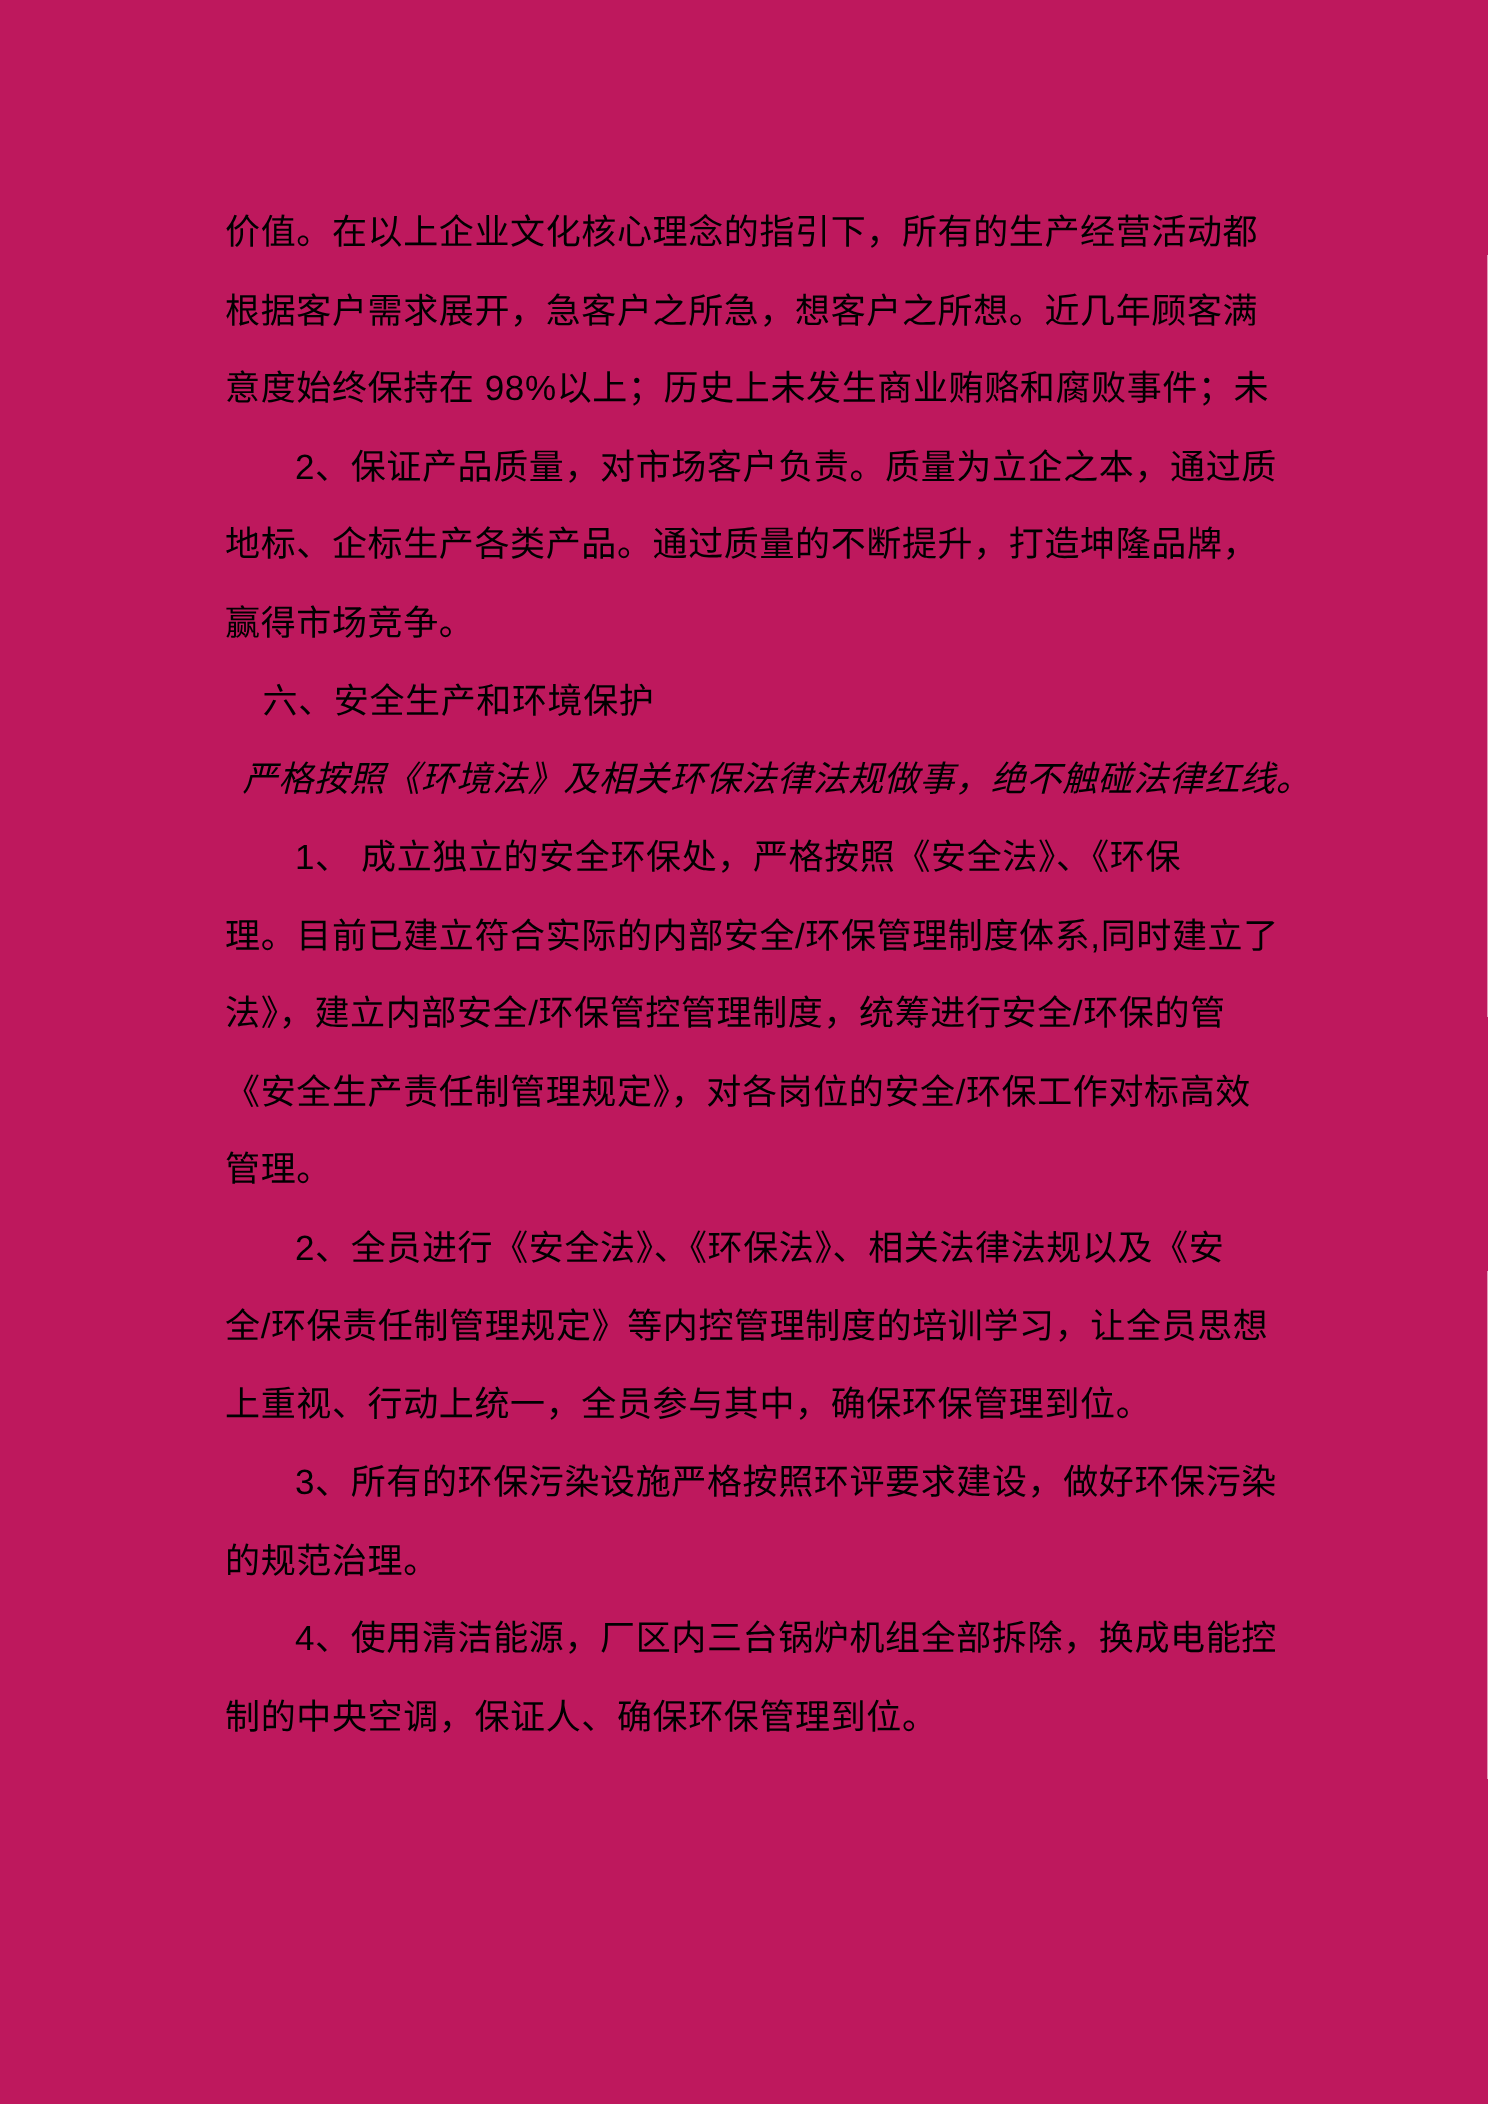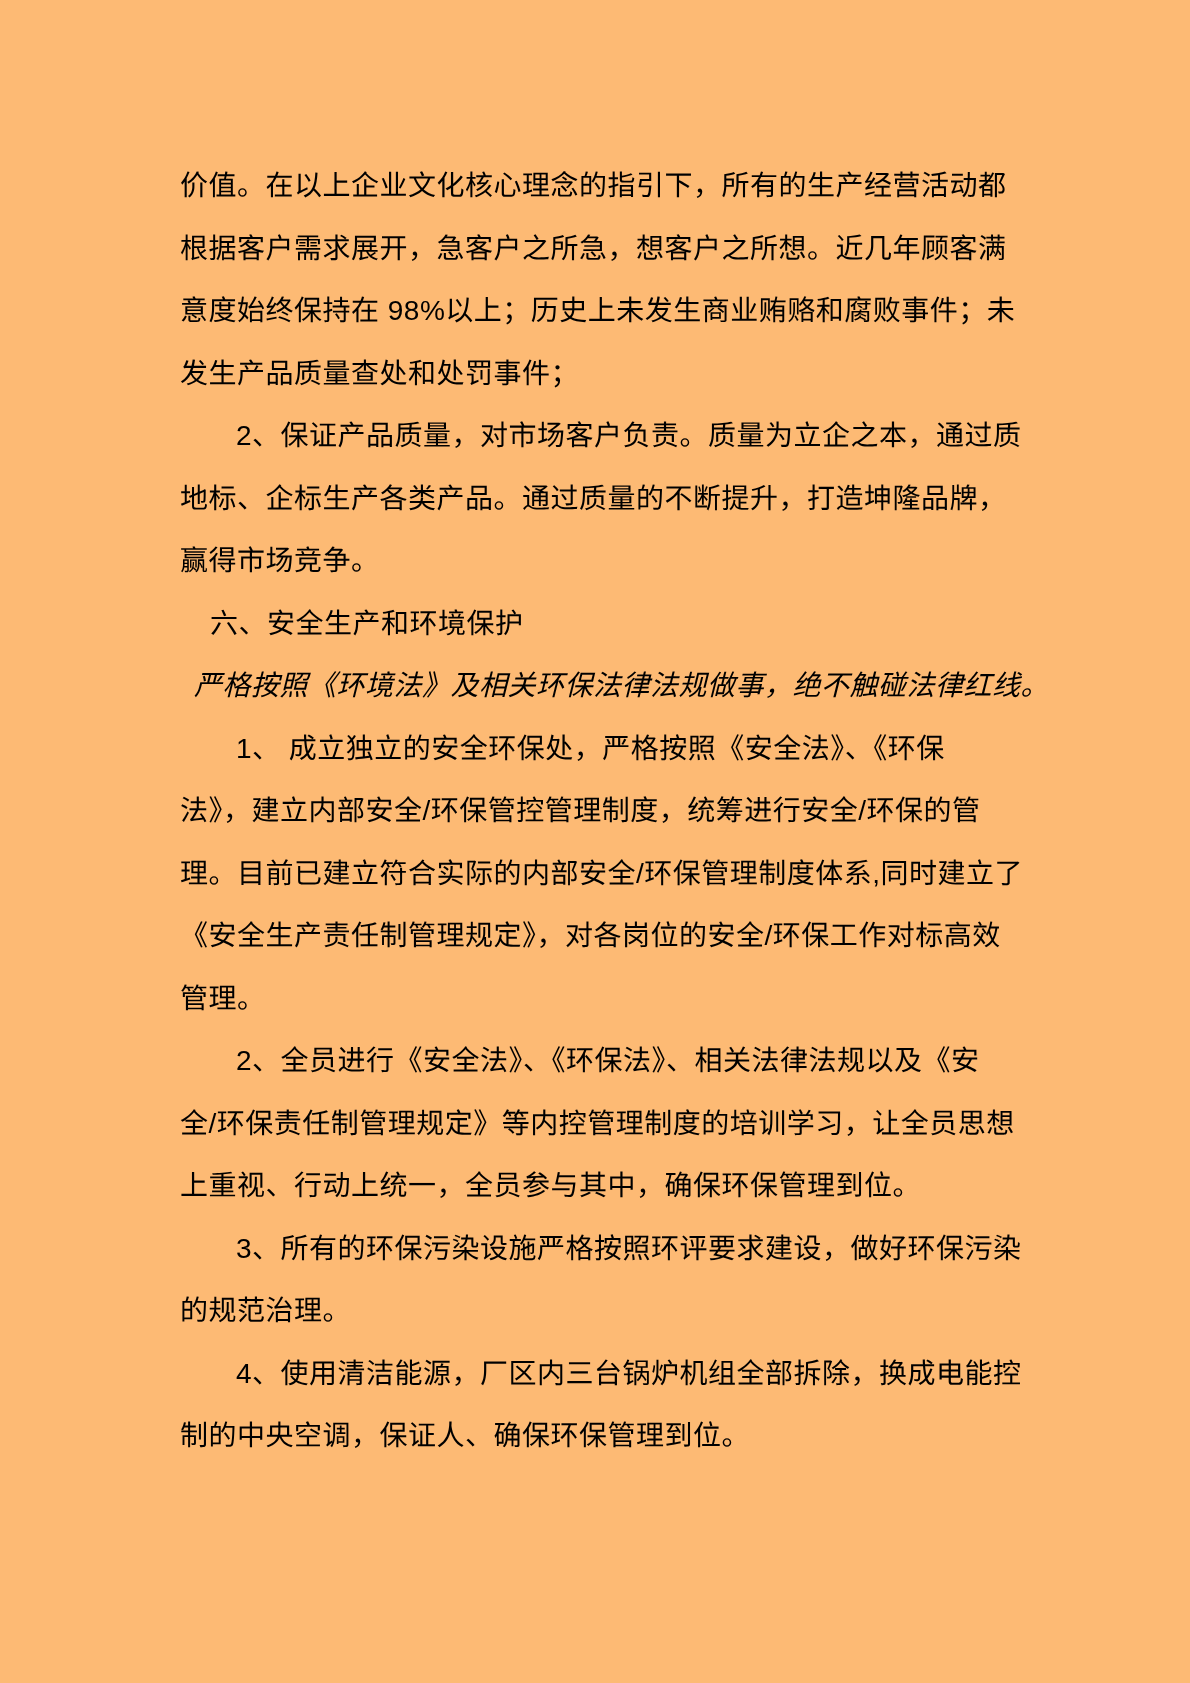--- a/index.html
+++ b/index.html
@@ -33,46 +33,45 @@
   }
   
   .indent2 { text-indent: 56px; }
   
   .indent1 { text-indent: 14px; font-style: italic; }
   h2.line { font-weight: 400; margin-left: 30px; }
 </style>
 </head>
 <body>
 
-<div class="page" style="background: #fdba74; color: rgb(0, 0, 0);">
+<div class="page" style="background: #be185d; color: rgb(0, 0, 0);">
   <div class="doc-text">
 
     <section>
       <div class="line">价值。在以上企业文化核心理念的指引下，所有的生产经营活动都</div>
       <div class="line">根据客户需求展开，急客户之所急，想客户之所想。近几年顾客满</div>
       <div class="line">意度始终保持在 98%以上；历史上未发生商业贿赂和腐败事件；未</div>
-      <div class="line">发生产品质量查处和处罚事件；</div>
     </section>
 
     <section>
       <div class="line indent2">2、保证产品质量，对市场客户负责。质量为立企之本，通过质</div>
       <div class="line">地标、企标生产各类产品。通过质量的不断提升，打造坤隆品牌，</div>
       <div class="line">赢得市场竞争。</div>
     </section>
 
     <h2 class="line">六、安全生产和环境保护</h2>
 
     <section>
       <div class="line indent1">严格按照《环境法》及相关环保法律法规做事，绝不触碰法律红线。</div>
     </section>
 
     <section>
       <div class="line indent2">1、 成立独立的安全环保处，严格按照《安全法》、《环保</div>
+      <div class="line">理。目前已建立符合实际的内部安全/环保管理制度体系,同时建立了</div>
       <div class="line">法》，建立内部安全/环保管控管理制度，统筹进行安全/环保的管</div>
-      <div class="line">理。目前已建立符合实际的内部安全/环保管理制度体系,同时建立了</div>
       <div class="line">《安全生产责任制管理规定》，对各岗位的安全/环保工作对标高效</div>
       <div class="line">管理。</div>
     </section>
 
     <section>
       <div class="line indent2">2、全员进行《安全法》、《环保法》、相关法律法规以及《安</div>
       <div class="line">全/环保责任制管理规定》等内控管理制度的培训学习，让全员思想</div>
       <div class="line">上重视、行动上统一，全员参与其中，确保环保管理到位。</div>
     </section>
 

